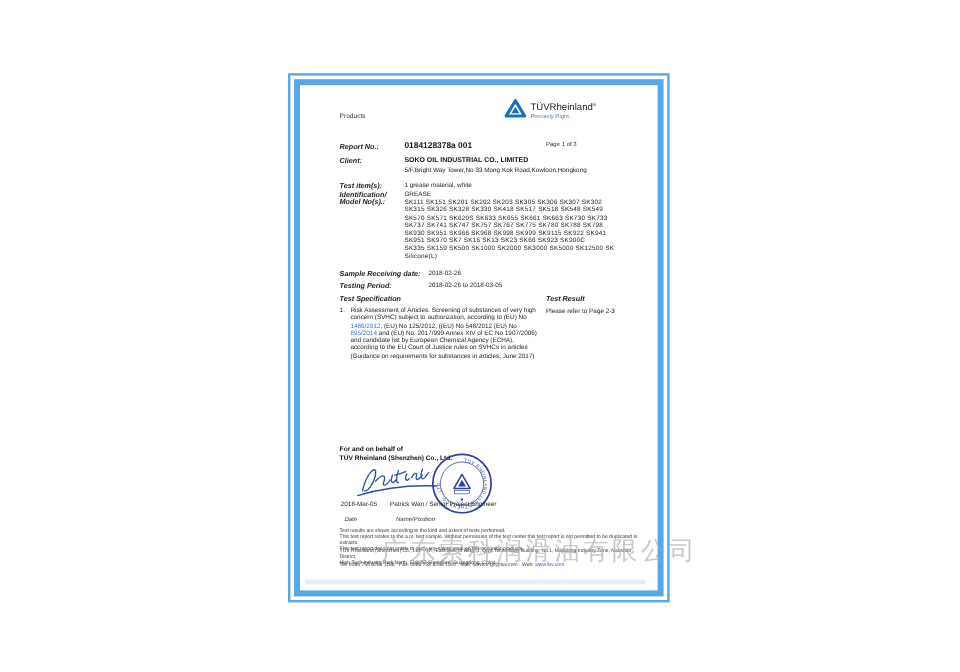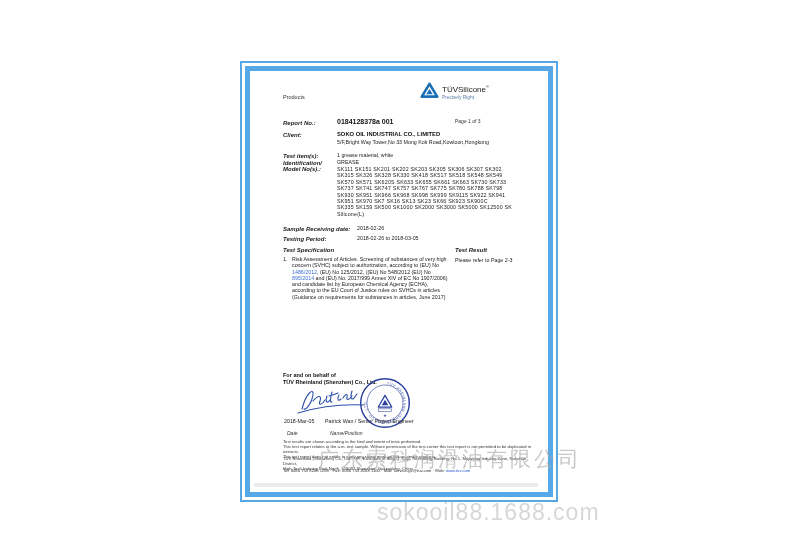--- a/index.html
+++ b/index.html
@@ -45,21 +45,21 @@
       <div class="abs" style="left:33px;top:23px;font-size:5.5px;color:#333;">Products</div>
 
       <div class="abs logo-wrap" style="left:170px;top:11px;">
         <span>
           <svg width="19" height="17" viewBox="0 0 24 22">
             <path d="M12 2.5 L22 19 L2 19 Z" fill="none" stroke="#1a6fb5" stroke-width="3.4" stroke-linejoin="round"></path>
             <path d="M12 9 L16.3 16 L7.7 16 Z" fill="#1a6fb5"></path>
           </svg>
         </span>
         <span>
-          <div class="logo-text-brand"><span class="logo-tuv">TÜV</span><span>Silicone</span><span class="logo-reg">®</span></div>
+          <div class="logo-text-brand"><span class="logo-tuv">TÜV</span><span>Rheinland</span><span class="logo-reg">®</span></div>
           <div class="logo-tagline">Precisely Right.</div>
         </span>
       </div>
 
       <div class="abs lbl" style="left:33px;top:49px;">Report No.:</div>
       <div class="abs" style="left:87px;top:47px;font-size:7px;font-weight:bold;color:#111;">0184128378a 001</div>
       <div class="abs" style="left:205px;top:47px;font-size:5px;color:#333;">Page 1 of 3</div>
 
       <div class="abs lbl" style="left:33px;top:61px;">Client:</div>
       <div class="abs valb" style="left:87px;top:60px;">SOKO OIL INDUSTRIAL CO., LIMITED</div>
@@ -141,15 +141,14 @@
       </div>
       <div class="abs tiny" style="left:33px;top:398px;width:252px;">
         <span>Tel: 0086 755 8268 1188 · Fax: 0086 755 8268 1100 · Mail: service-gc@tuv.com · Web: </span><span class="link">www.tuv.com</span>
       </div>
 
       <div class="gray-strip"></div>
     </div>
   </div>
 
   <div class="abs wm-cn" style="left:318px;top:445px;">广东索科润滑油有限公司</div>
-  <div class="abs wm-url" style="left:377px;top:499px;">sokooil88.1688.com</div>
 
 </div>
 
 </body></html>

